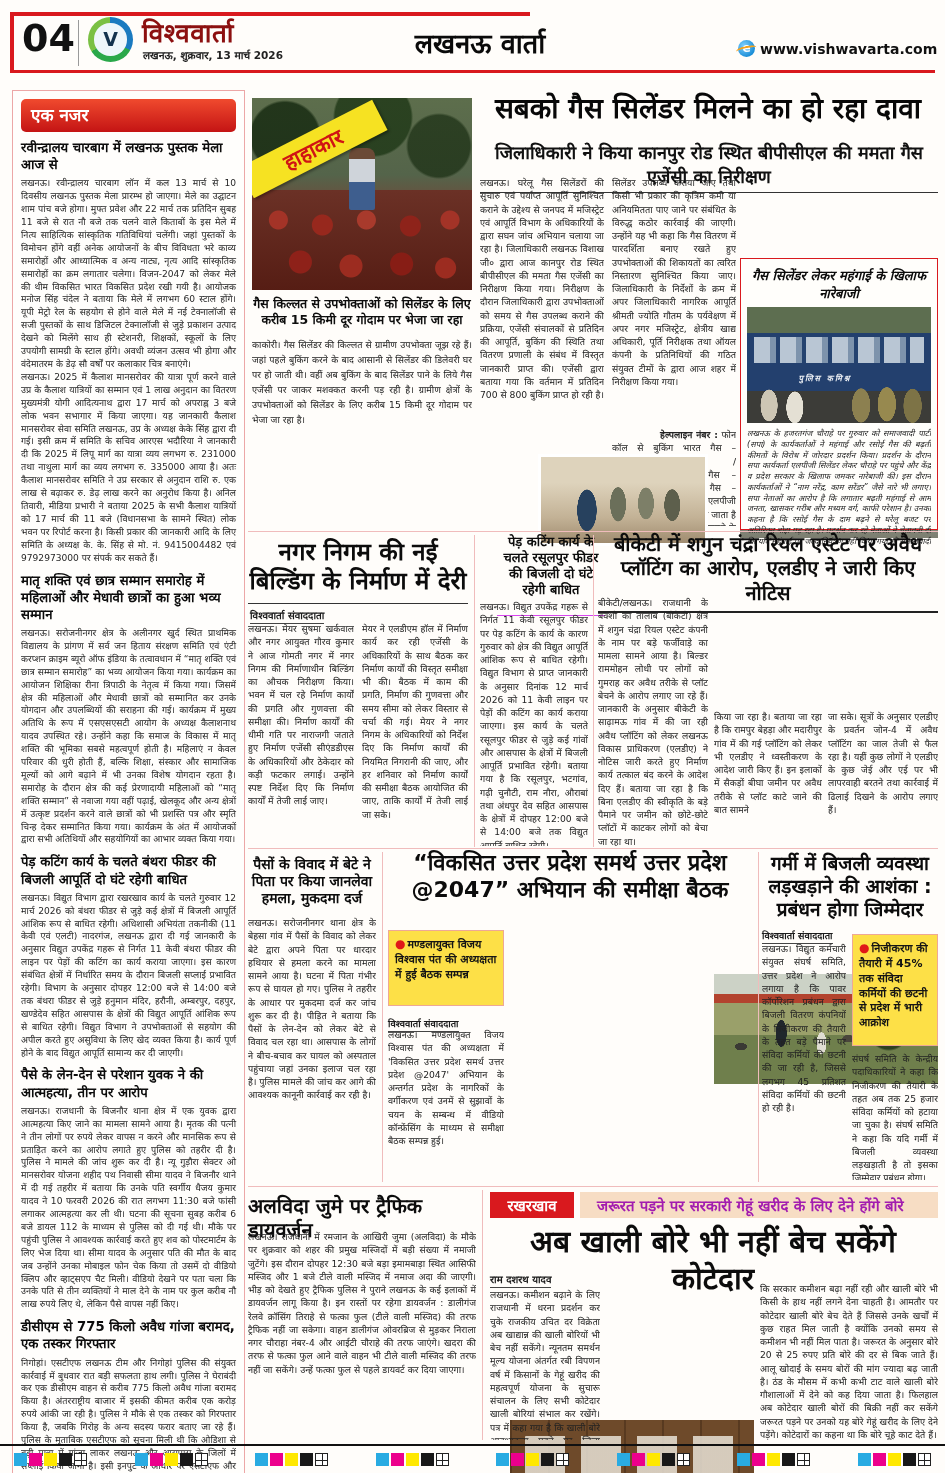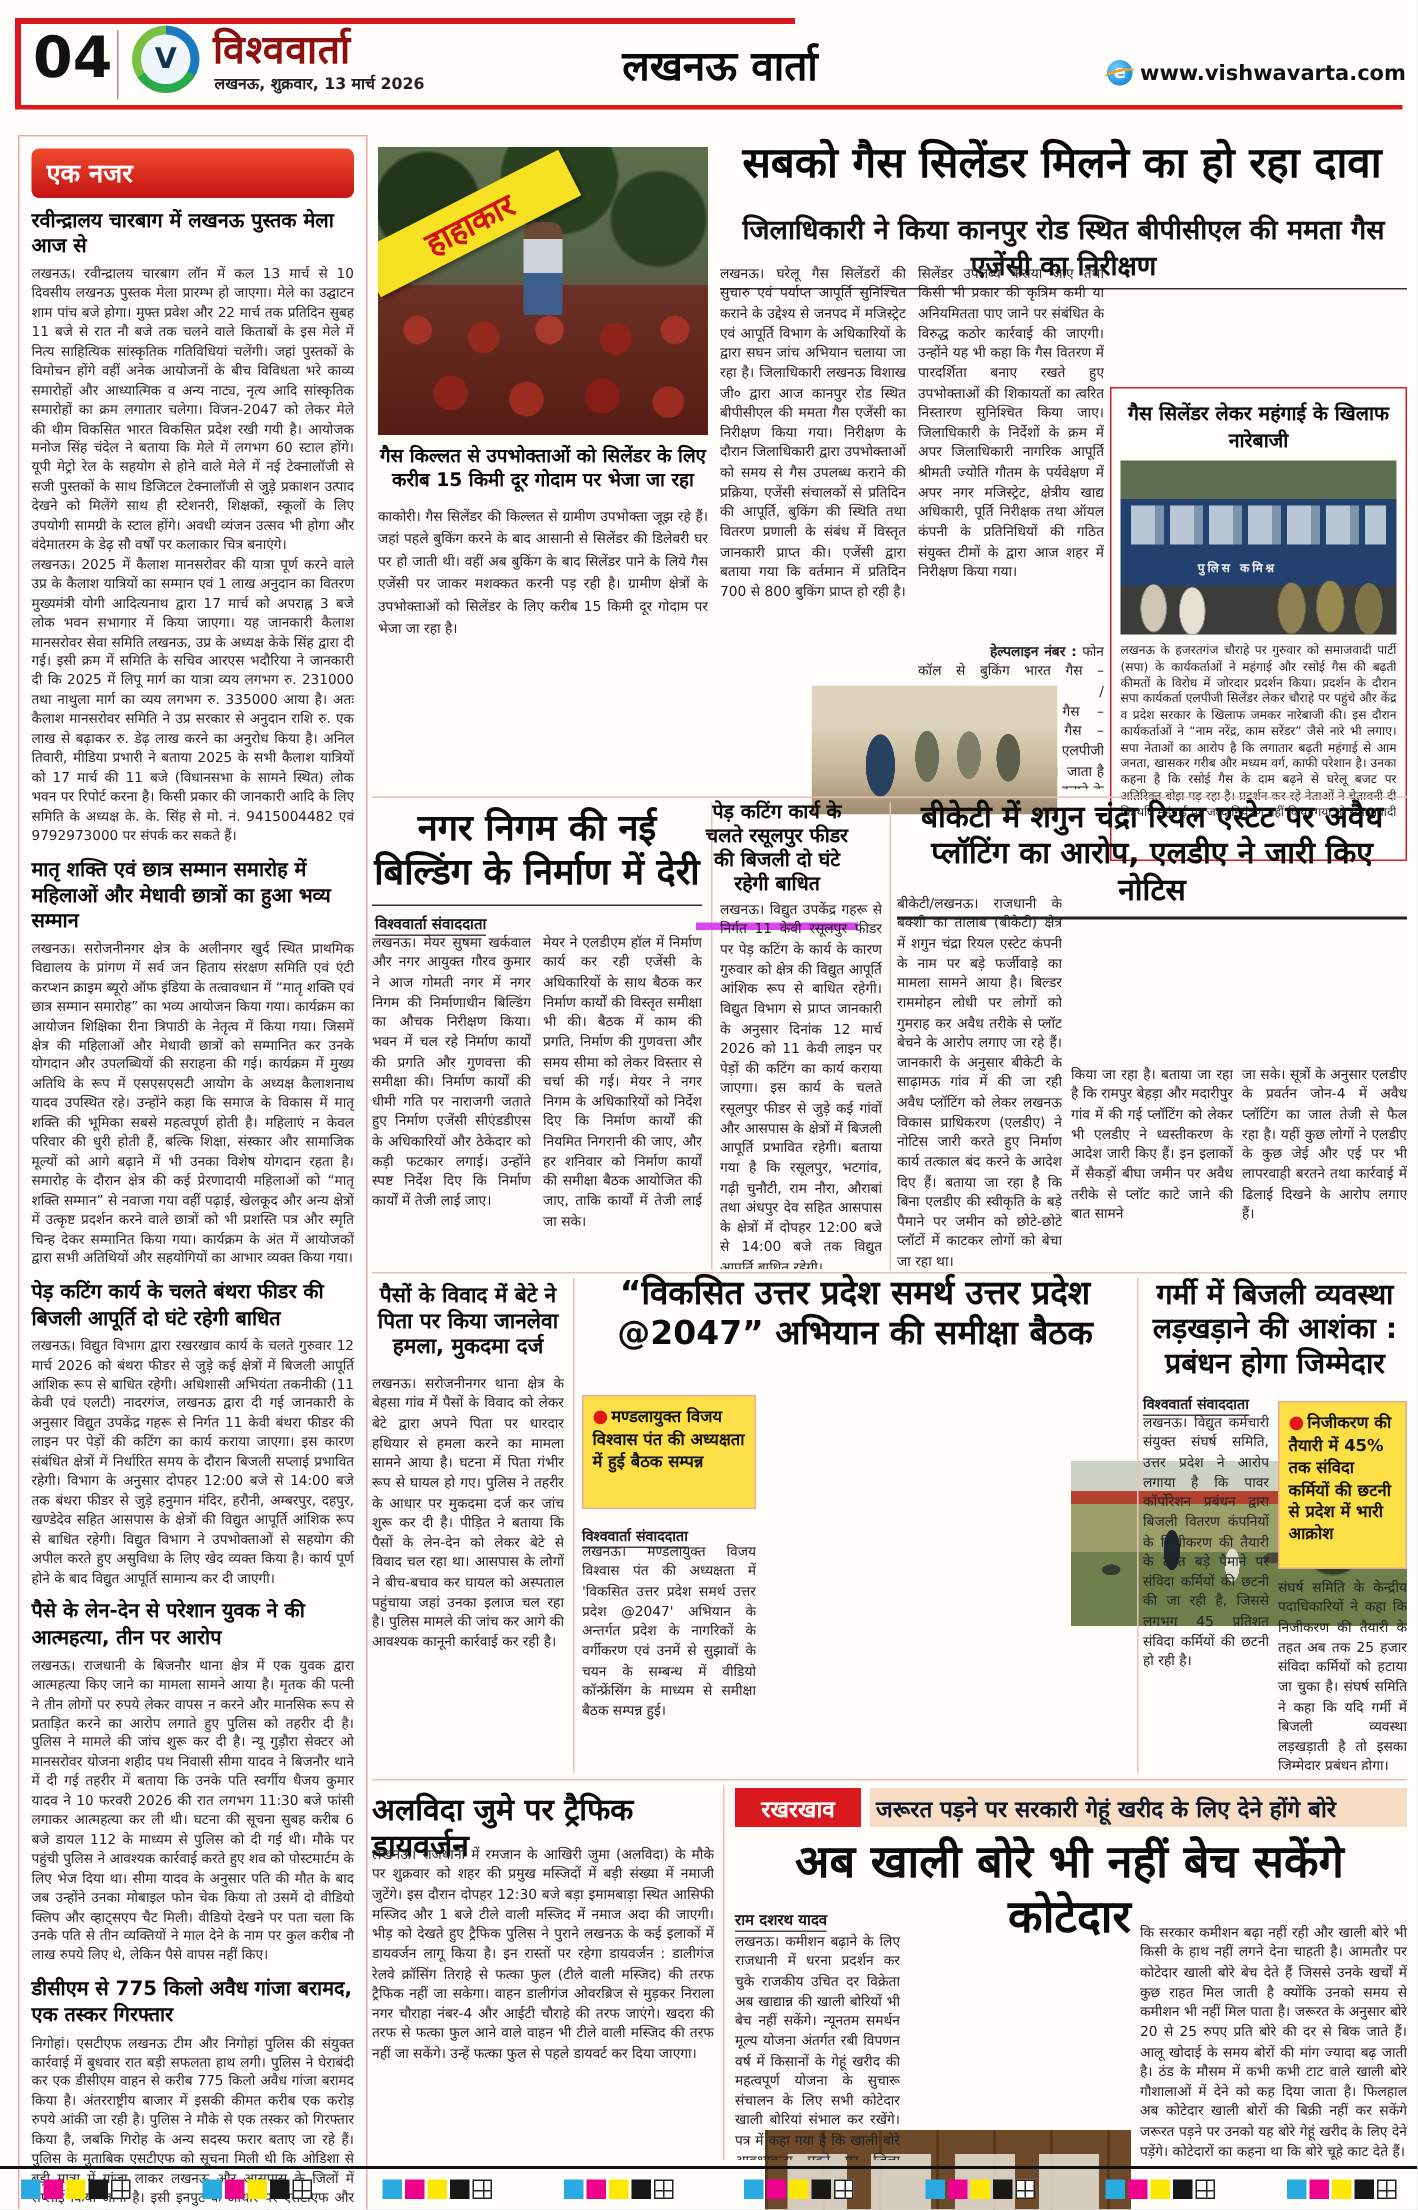--- a/index.html
+++ b/index.html
@@ -107,21 +107,21 @@
   .helpline-label{font-weight:700;margin-left:48px;}
   .redbox{border:1.5px solid #d9191e;padding:6px;box-sizing:border-box;background:#fffefb;}
   .redbox-h{font-weight:700;font-size:13px;text-align:center;margin:1px 0 5px;color:#0b0b0b;}
   .redbox-cap{font-size:8.1px;line-height:1.33;text-align:justify;color:#222;margin-top:5px;overflow:hidden;}
   
   .bullet-box{background:#fde047;border:1px solid #eea896;padding:5px 6px;box-sizing:border-box;
       font-weight:700;font-size:11px;line-height:1.35;color:#141414;overflow:hidden;}
   .dot{color:#e01818;font-size:12px;margin-right:2px;}
   
   .badge-rkh{background:#d9191e;color:#fff;font-weight:700;font-size:15px;display:flex;align-items:center;justify-content:center;}
-  .kicker{background:#f7ddc4;color:#0f172a;font-weight:700;font-size:15px;display:flex;align-items:center;padding:0 4px;box-sizing:border-box;}
+  .kicker{background:#f7ddc4;color:#a21caf;font-weight:700;font-size:15px;display:flex;align-items:center;padding:0 17px;box-sizing:border-box;}
   
   .cmykrow{display:flex;justify-content:space-between;align-items:center;}
   .cmyk-g{display:flex;gap:2px;}
   .sq{width:13px;height:13px;display:inline-block;}
   .sq.c{background:#29abe2}.sq.m{background:#ec008c}.sq.y{background:#ffe800}.sq.k{background:#181818}
   .sq.reg{background:#fff;border:1px solid #222;box-sizing:border-box;position:relative;}
   .sq.reg::before{content:"";position:absolute;left:50%;top:0;bottom:0;width:1px;background:#222;}
   .sq.reg::after{content:"";position:absolute;top:50%;left:0;right:0;height:1px;background:#222;}
   .blackrule{background:#111;}
 </style>
@@ -194,42 +194,42 @@
   <div class="abs" style="left:612px;top:176px;width:124px;height:350px;">
     <div class="bt" style="height:248px;">सिलेंडर उपलब्ध कराया जाए तथा किसी भी प्रकार की कृत्रिम कमी या अनियमितता पाए जाने पर संबंधित के विरुद्ध कठोर कार्रवाई की जाएगी। उन्होंने यह भी कहा कि गैस वितरण में पारदर्शिता बनाए रखते हुए उपभोक्ताओं की शिकायतों का त्वरित निस्तारण सुनिश्चित किया जाए। जिलाधिकारी के निर्देशों के क्रम में अपर जिलाधिकारी नागरिक आपूर्ति श्रीमती ज्योति गौतम के पर्यवेक्षण में अपर नगर मजिस्ट्रेट, क्षेत्रीय खाद्य अधिकारी, पूर्ति निरीक्षक तथा ऑयल कंपनी के प्रतिनिधियों की गठित संयुक्त टीमों के द्वारा आज शहर में निरीक्षण किया गया।</div>
     <div class="bt" style="height:98px;margin-top:4px;">
       <span class="helpline-label">हेल्पलाइन नंबर :</span><span> फोन कॉल से बुकिंग भारत गैस – 7715012345 / 7718012345 इंडेन गैस – 7718955555 एचपी गैस – 8888823456 सभी एलपीजी उपभोक्ताओं को सूचित किया जाता है कि गैस सिलेंडर रिफिल बुक कराने के लिए गैस एजेंसी या गोदाम पर आने की आवश्यकता नहीं है। आप अपने घर से ही निम्न माध्यमों से आसानी से बुकिंग कर सकते हैं।</span>
     </div>
   </div>
   <div class="abs photo ph-inspect" style="left:538px;top:262px;width:170px;height:92px;"></div>
 
   <div class="abs photo ph-cross" style="left:740px;top:158px;width:198px;height:96px;"></div>
 
-  <div class="abs redbox" style="left:740px;top:258px;width:198px;height:316px;">
+  <div class="abs redbox" style="left:740px;top:258px;width:198px;height:272px;font-style:italic;">
     <div class="redbox-h">गैस सिलेंडर लेकर महंगाई के खिलाफ नारेबाजी</div>
     <div class="photo ph-bus" style="width:100%;height:116px;">
       <div class="bus-win"></div>
       <div class="bus-text">पुलिस कमिश्न</div>
       <div class="bus-figs"></div>
     </div>
     <div class="redbox-cap" style="height:118px;">लखनऊ के हजरतगंज चौराहे पर गुरुवार को समाजवादी पार्टी (सपा) के कार्यकर्ताओं ने महंगाई और रसोई गैस की बढ़ती कीमतों के विरोध में जोरदार प्रदर्शन किया। प्रदर्शन के दौरान सपा कार्यकर्ता एलपीजी सिलेंडर लेकर चौराहे पर पहुंचे और केंद्र व प्रदेश सरकार के खिलाफ जमकर नारेबाजी की। इस दौरान कार्यकर्ताओं ने “नाम नरेंद्र, काम सरेंडर” जैसे नारे भी लगाए। सपा नेताओं का आरोप है कि लगातार बढ़ती महंगाई से आम जनता, खासकर गरीब और मध्यम वर्ग, काफी परेशान है। उनका कहना है कि रसोई गैस के दाम बढ़ने से घरेलू बजट पर अतिरिक्त बोझ पड़ रहा है। प्रदर्शन कर रहे नेताओं ने चेतावनी दी कि यदि महंगाई पर जल्द नियंत्रण नहीं किया गया तो समाजवादी पार्टी आंदोलन को और तेज करेगी।</div>
   </div>
 
   <div class="abs hrule" style="left:248px;top:531px;width:690px;"></div>
 
   <div class="abs hl center" style="left:248px;top:538px;width:220px;font-size:24px;border-bottom:1px solid #333;padding-bottom:6px;">नगर निगम की नई बिल्डिंग के निर्माण में देरी</div>
   <div class="abs" style="left:250px;top:604px;">
     <span class="byline">विश्ववार्ता संवाददाता</span>
   </div>
   <div class="abs bt" style="left:248px;top:622px;width:106px;height:222px;">लखनऊ। मेयर सुषमा खर्कवाल और नगर आयुक्त गौरव कुमार ने आज गोमती नगर में नगर निगम की निर्माणाधीन बिल्डिंग का औचक निरीक्षण किया। भवन में चल रहे निर्माण कार्यों की प्रगति और गुणवत्ता की समीक्षा की। निर्माण कार्यों की धीमी गति पर नाराजगी जताते हुए निर्माण एजेंसी सीएंडडीएस के अधिकारियों और ठेकेदार को कड़ी फटकार लगाई। उन्होंने स्पष्ट निर्देश दिए कि निर्माण कार्यों में तेजी लाई जाए।</div>
   <div class="abs bt" style="left:362px;top:622px;width:106px;height:222px;">मेयर ने एलडीएम हॉल में निर्माण कार्य कर रही एजेंसी के अधिकारियों के साथ बैठक कर निर्माण कार्यों की विस्तृत समीक्षा भी की। बैठक में काम की प्रगति, निर्माण की गुणवत्ता और समय सीमा को लेकर विस्तार से चर्चा की गई। मेयर ने नगर निगम के अधिकारियों को निर्देश दिए कि निर्माण कार्यों की नियमित निगरानी की जाए, और हर शनिवार को निर्माण कार्यों की समीक्षा बैठक आयोजित की जाए, ताकि कार्यों में तेजी लाई जा सके।</div>
 
   <div class="abs vrule" style="left:474px;top:535px;height:312px;"></div>
 
-  <div class="abs hl center" style="left:464px;top:534px;width:108px;font-size:13px;border-bottom:5px solid #d946ef;padding-bottom:18px;">पेड़ कटिंग कार्य के चलते रसूलपुर फीडर की बिजली दो घंटे रहेगी बाधित</div>
+  <div class="abs hl center" style="left:497px;top:534px;width:108px;font-size:13px;border-bottom:1px solid #d946ef;padding-bottom:18px;">पेड़ कटिंग कार्य के चलते रसूलपुर फीडर की बिजली दो घंटे रहेगी बाधित</div>
   <div class="abs bt" style="left:480px;top:600px;width:108px;height:246px;">लखनऊ। विद्युत उपकेंद्र गहरू से निर्गत 11 केवी रसूलपुर फीडर पर पेड़ कटिंग के कार्य के कारण गुरुवार को क्षेत्र की विद्युत आपूर्ति आंशिक रूप से बाधित रहेगी। विद्युत विभाग से प्राप्त जानकारी के अनुसार दिनांक 12 मार्च 2026 को 11 केवी लाइन पर पेड़ों की कटिंग का कार्य कराया जाएगा। इस कार्य के चलते रसूलपुर फीडर से जुड़े कई गांवों और आसपास के क्षेत्रों में बिजली आपूर्ति प्रभावित रहेगी। बताया गया है कि रसूलपुर, भटगांव, गढ़ी चुनौटी, राम नौरा, औराबां तथा अंधपुर देव सहित आसपास के क्षेत्रों में दोपहर 12:00 बजे से 14:00 बजे तक विद्युत आपूर्ति बाधित रहेगी।</div>
 
   <div class="abs vrule" style="left:593px;top:535px;height:312px;"></div>
 
   <div class="abs hl center" style="left:598px;top:532px;width:340px;font-size:20px;border-bottom:2px solid #222;padding-bottom:6px;">बीकेटी में शगुन चंद्रा रियल एस्टेट पर अवैध प्लॉटिंग का आरोप, एलडीए ने जारी किए नोटिस</div>
   <div class="abs bt" style="left:598px;top:596px;width:110px;height:250px;">बीकेटी/लखनऊ। राजधानी के बक्शी का तालाब (बीकेटी) क्षेत्र में शगुन चंद्रा रियल एस्टेट कंपनी के नाम पर बड़े फर्जीवाड़े का मामला सामने आया है। बिल्डर राममोहन लोधी पर लोगों को गुमराह कर अवैध तरीके से प्लॉट बेचने के आरोप लगाए जा रहे हैं। जानकारी के अनुसार बीकेटी के साढ़ामऊ गांव में की जा रही अवैध प्लॉटिंग को लेकर लखनऊ विकास प्राधिकरण (एलडीए) ने नोटिस जारी करते हुए निर्माण कार्य तत्काल बंद करने के आदेश दिए हैं। बताया जा रहा है कि बिना एलडीए की स्वीकृति के बड़े पैमाने पर जमीन को छोटे-छोटे प्लॉटों में काटकर लोगों को बेचा जा रहा था।</div>
   <div class="abs photo ph-field" style="left:714px;top:594px;width:224px;height:110px;">
     <div class="field-figs"></div>
   </div>
   <div class="abs bt" style="left:714px;top:710px;width:108px;height:136px;">किया जा रहा है। बताया जा रहा है कि रामपुर बेहड़ा और मदारीपुर गांव में की गई प्लॉटिंग को लेकर भी एलडीए ने ध्वस्तीकरण के आदेश जारी किए हैं। इन इलाकों में सैकड़ों बीघा जमीन पर अवैध तरीके से प्लॉट काटे जाने की बात सामने</div>

